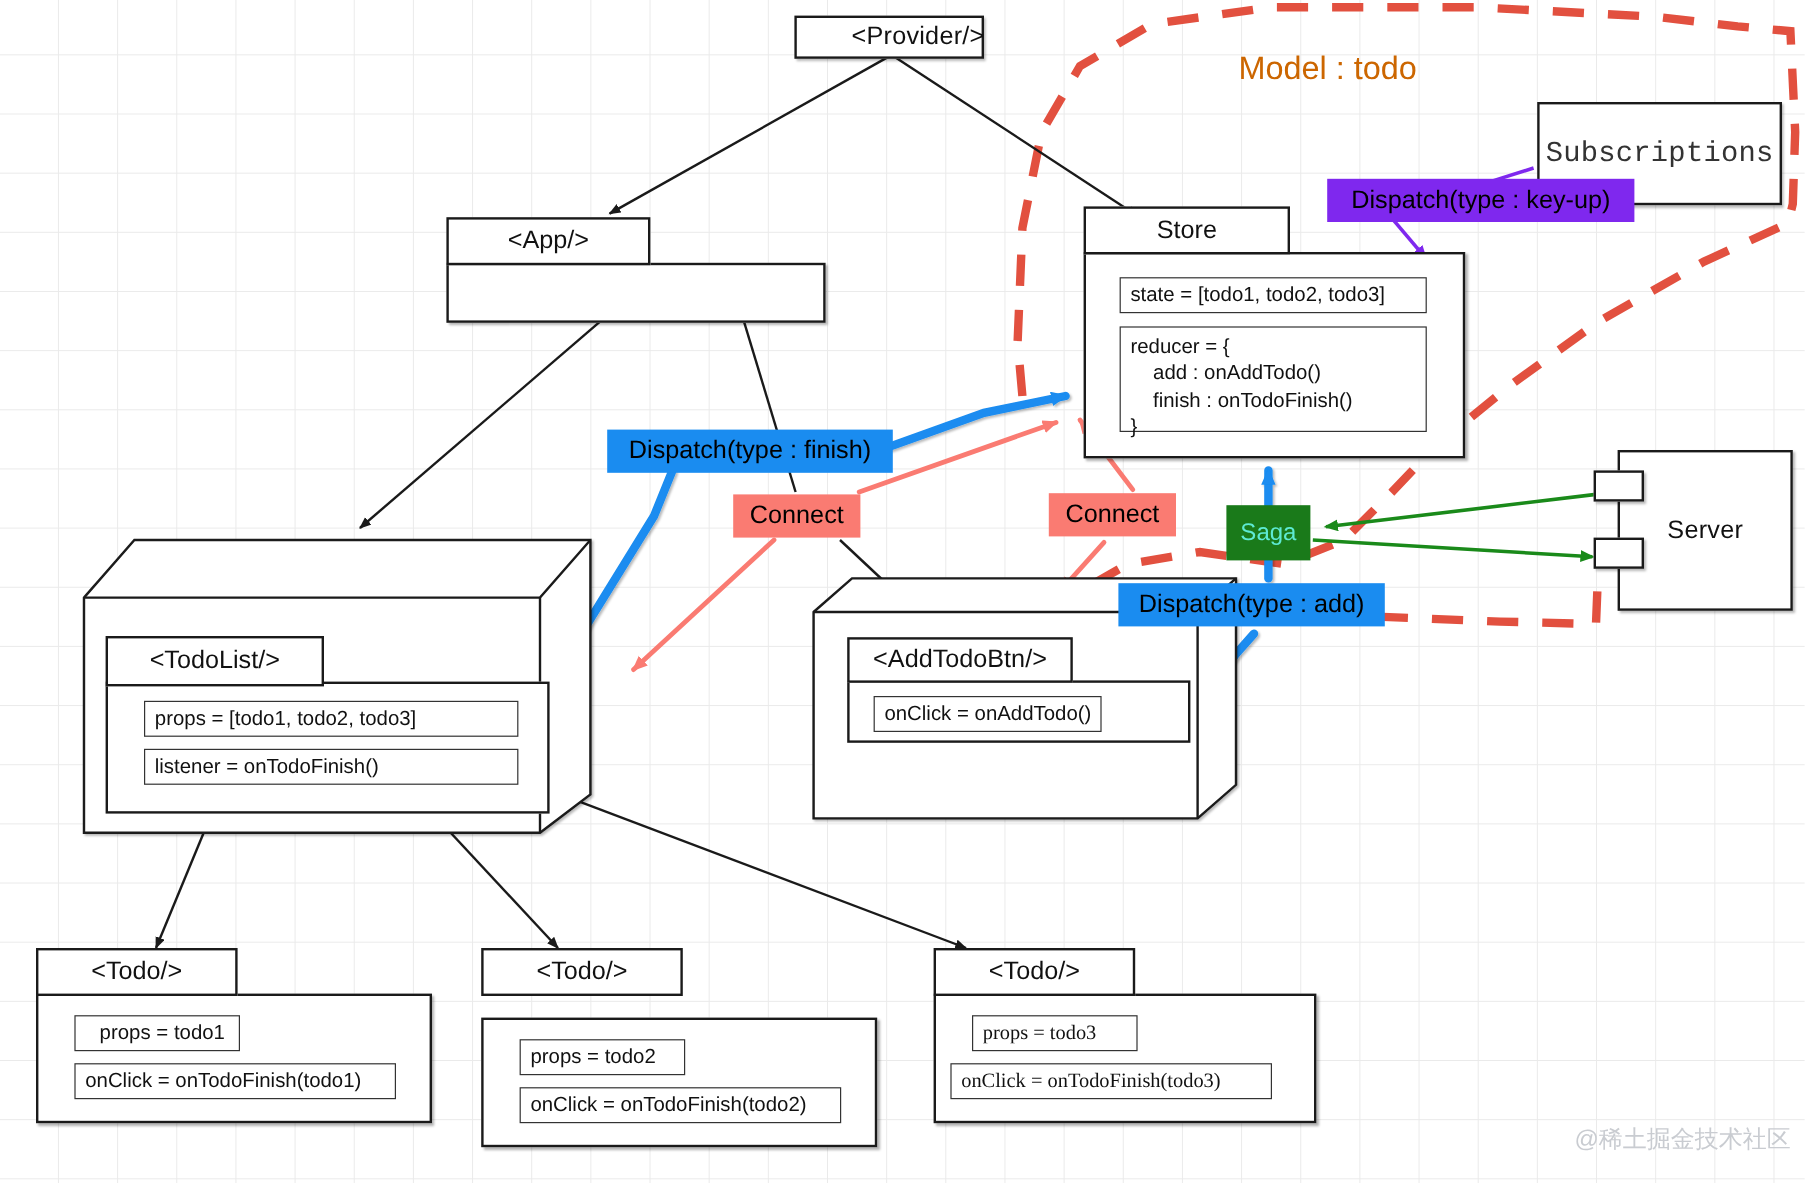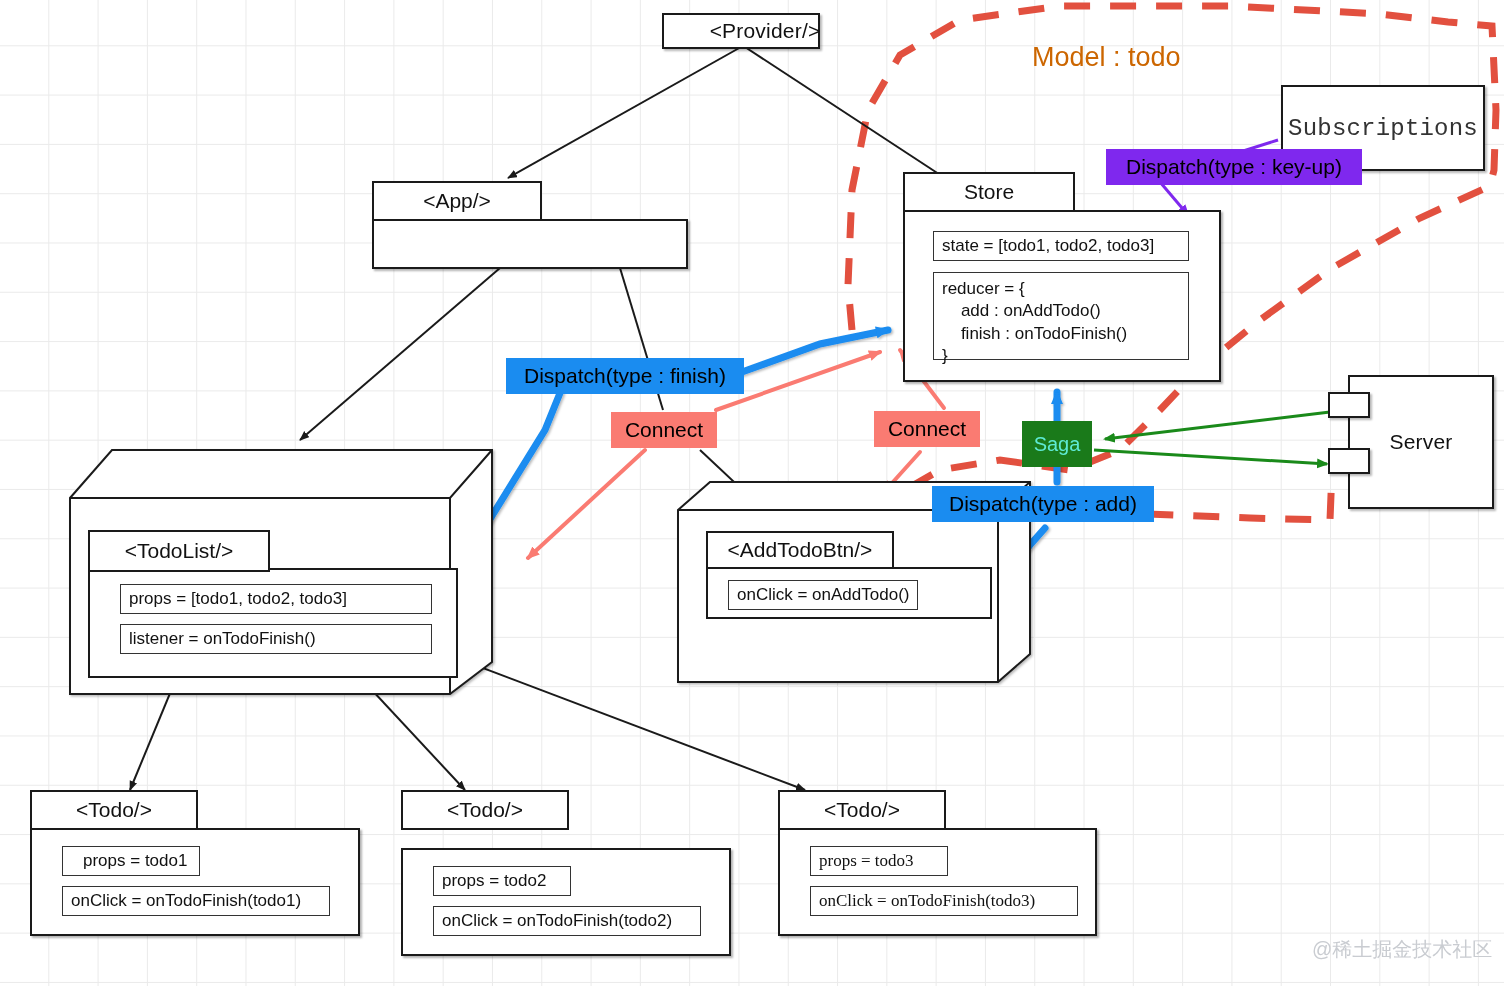--- a/index.html
+++ b/index.html
@@ -258,21 +258,21 @@
       <div class="field" style="left:30px;top:56px;width:268px;height:30px;">onClick = onTodoFinish(todo2)</div>
     </div>
   </div>
 
   <div>
     <div class="pkg-tab" style="left:778px;top:790px;width:168px;height:40px;">
       <span>&lt;Todo/&gt;</span>
     </div>
     <div class="pkg-body" style="left:778px;top:828px;width:319px;height:108px;font-family:Liberation Serif, serif;">
       <div class="field" style="left:30px;top:16px;width:138px;height:30px;">props = todo3</div>
-      <div class="field" style="left:30px;top:56px;width:268px;height:30px;">onClick = onTodoFinish(todo3)</div>
+      <div class="field" style="left:12px;top:56px;width:268px;height:30px;">onClick = onTodoFinish(todo3)</div>
     </div>
   </div>
 
   <div class="chip chip-blue" style="left:506px;top:358px;width:238px;height:36px;">Dispatch(type : finish)</div>
 
   <div class="chip chip-blue" style="left:932px;top:486px;width:222px;height:36px;">Dispatch(type : add)</div>
 
   <div class="chip chip-purple" style="left:1106px;top:149px;width:256px;height:36px;color:#000;">Dispatch(type : key-up)</div>
 
   <div class="chip chip-red" style="left:611px;top:412px;width:106px;height:36px;">Connect</div>

